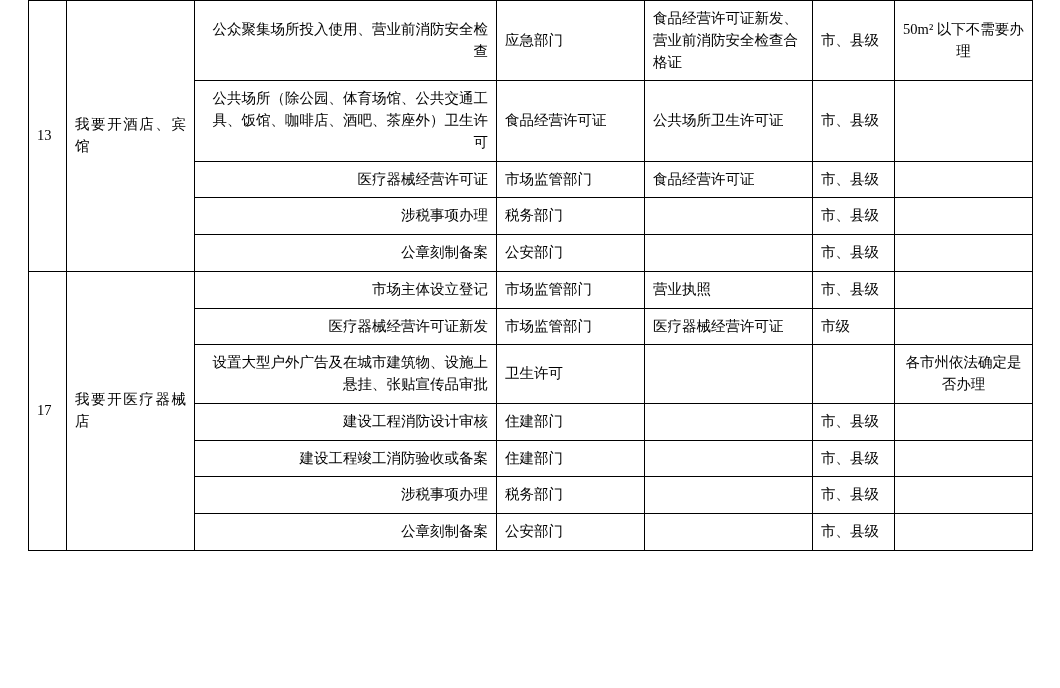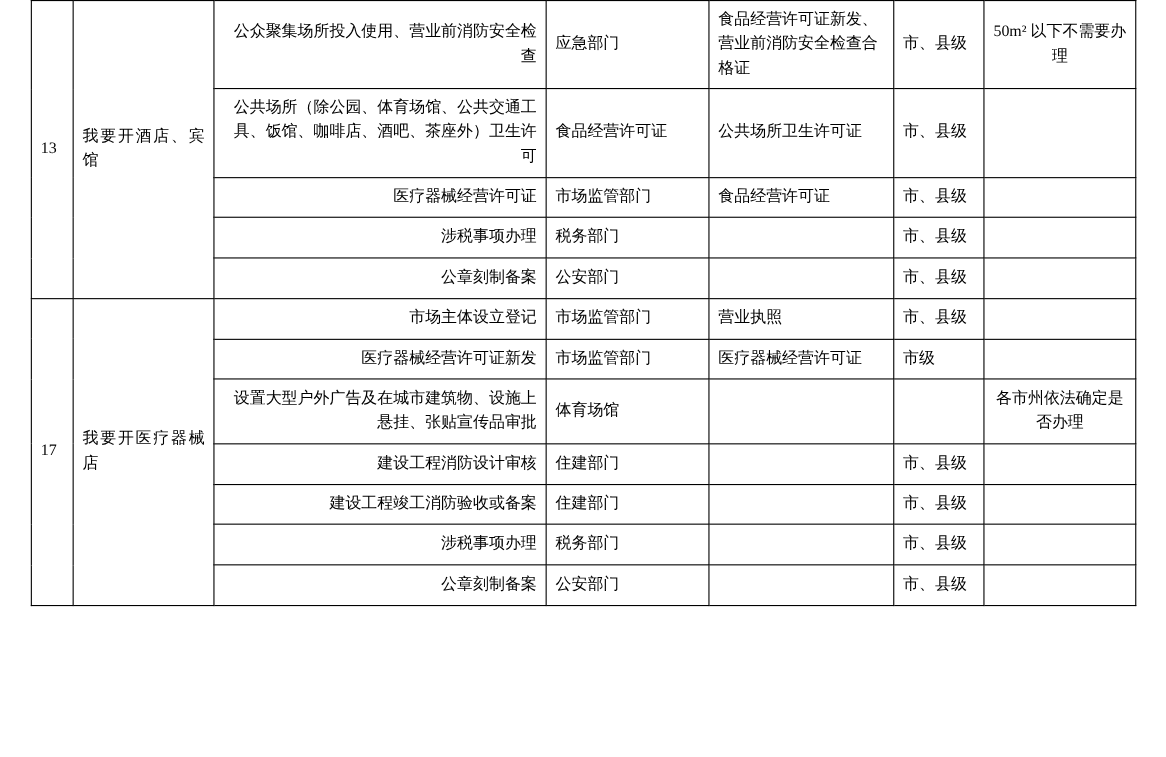--- a/index.html
+++ b/index.html
@@ -131,21 +131,21 @@
       </tr>
       <tr>
         <td class="item">医疗器械经营许可证新发</td>
         <td class="dept">市场监管部门</td>
         <td class="cert">医疗器械经营许可证</td>
         <td class="level">市级</td>
         <td class="note"></td>
       </tr>
       <tr>
         <td class="item">设置大型户外广告及在城市建筑物、设施上悬挂、张贴宣传品审批</td>
-        <td class="dept">体育场馆</td>
+        <td class="dept">卫生许可</td>
         <td class="cert"></td>
         <td class="level"></td>
         <td class="note">各市州依法确定是否办理</td>
       </tr>
       <tr>
         <td class="item">建设工程消防设计审核</td>
         <td class="dept">住建部门</td>
         <td class="cert"></td>
         <td class="level">市、县级</td>
         <td class="note"></td>

